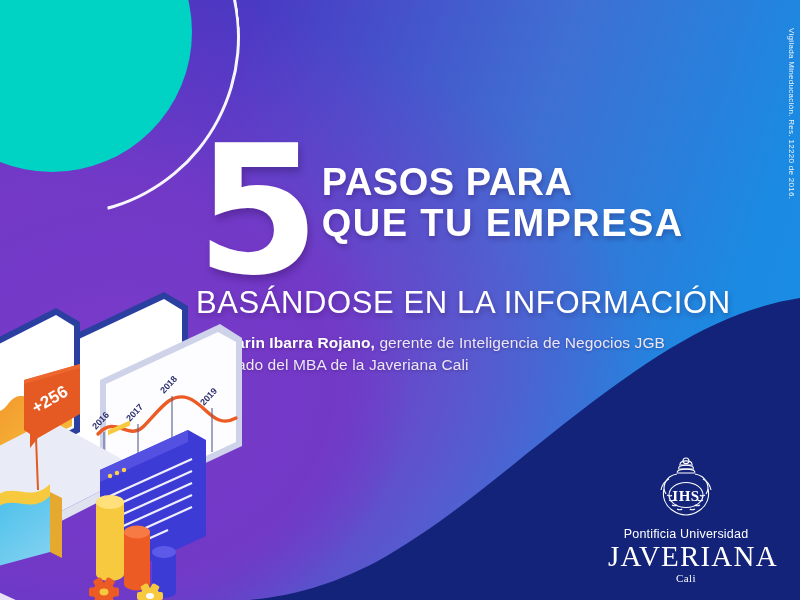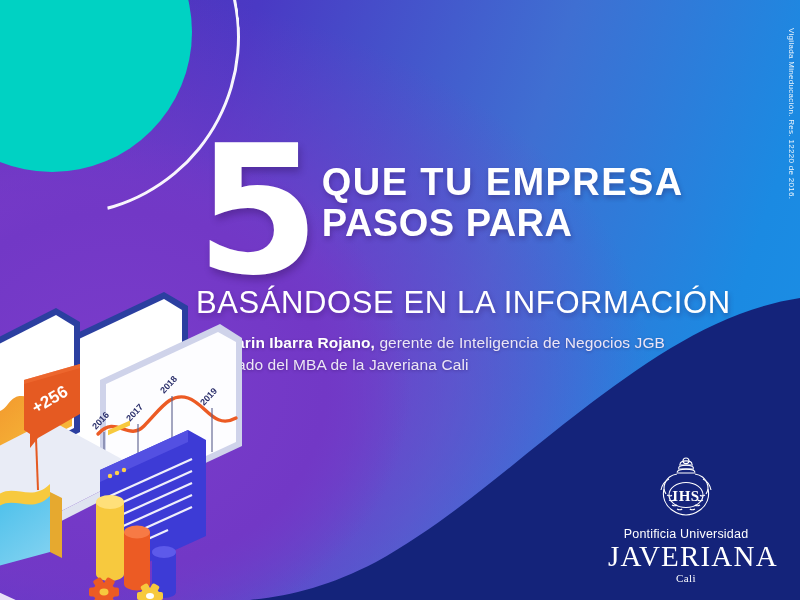--- a/index.html
+++ b/index.html
@@ -174,22 +174,22 @@
   <svg class="navy-wave" viewBox="0 0 620 330" preserveAspectRatio="none">
     <path d="M620,28 C540,40 470,88 402,140 C336,190 272,250 196,292 C150,316 110,326 70,330 L620,330 Z" fill="#14237a"></path>
   </svg>
 
   <div class="vertical-legal">Vigilada Mineducación. Res. 12220 de 2016.</div>
 
   <div class="headline-wrap">
     <div class="headline-row">
       <div class="big-five">5</div>
       <div class="lines">
+        <div class="hl l1">PASOS PARA</div>
         <div class="hl l2">QUE TU EMPRESA</div>
-        <div class="hl l1">PASOS PARA</div>
       </div>
     </div>
     <div class="hl-sub">BASÁNDOSE EN LA INFORMACIÓN</div>
 
     <div class="byline">
       <div>
         <span>Por </span><b>Karin Ibarra Rojano,</b><span> gerente de Inteligencia de Negocios JGB</span>
       </div>
       <div>Egresado del MBA de la Javeriana Cali</div>
     </div>

